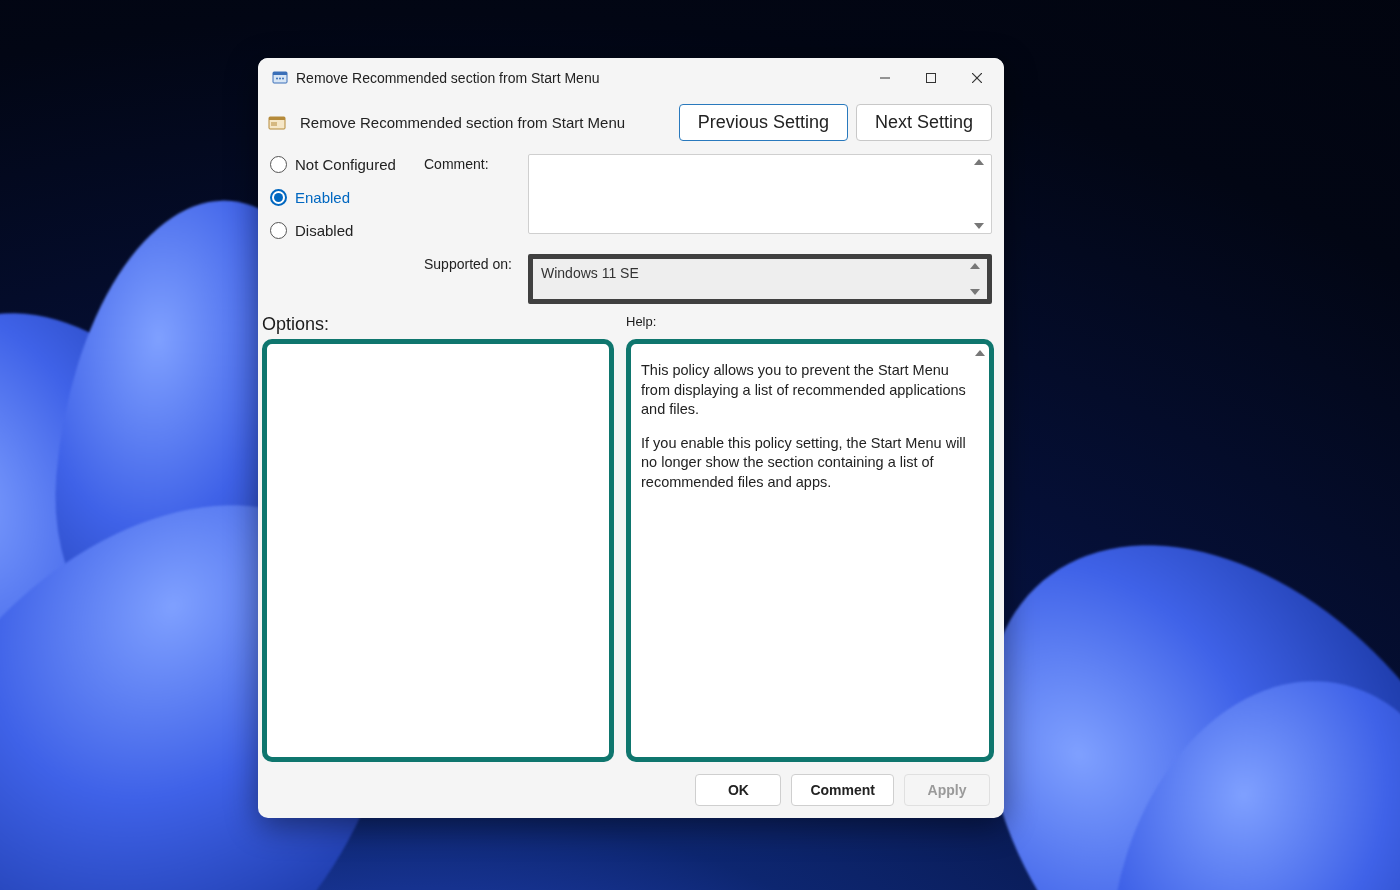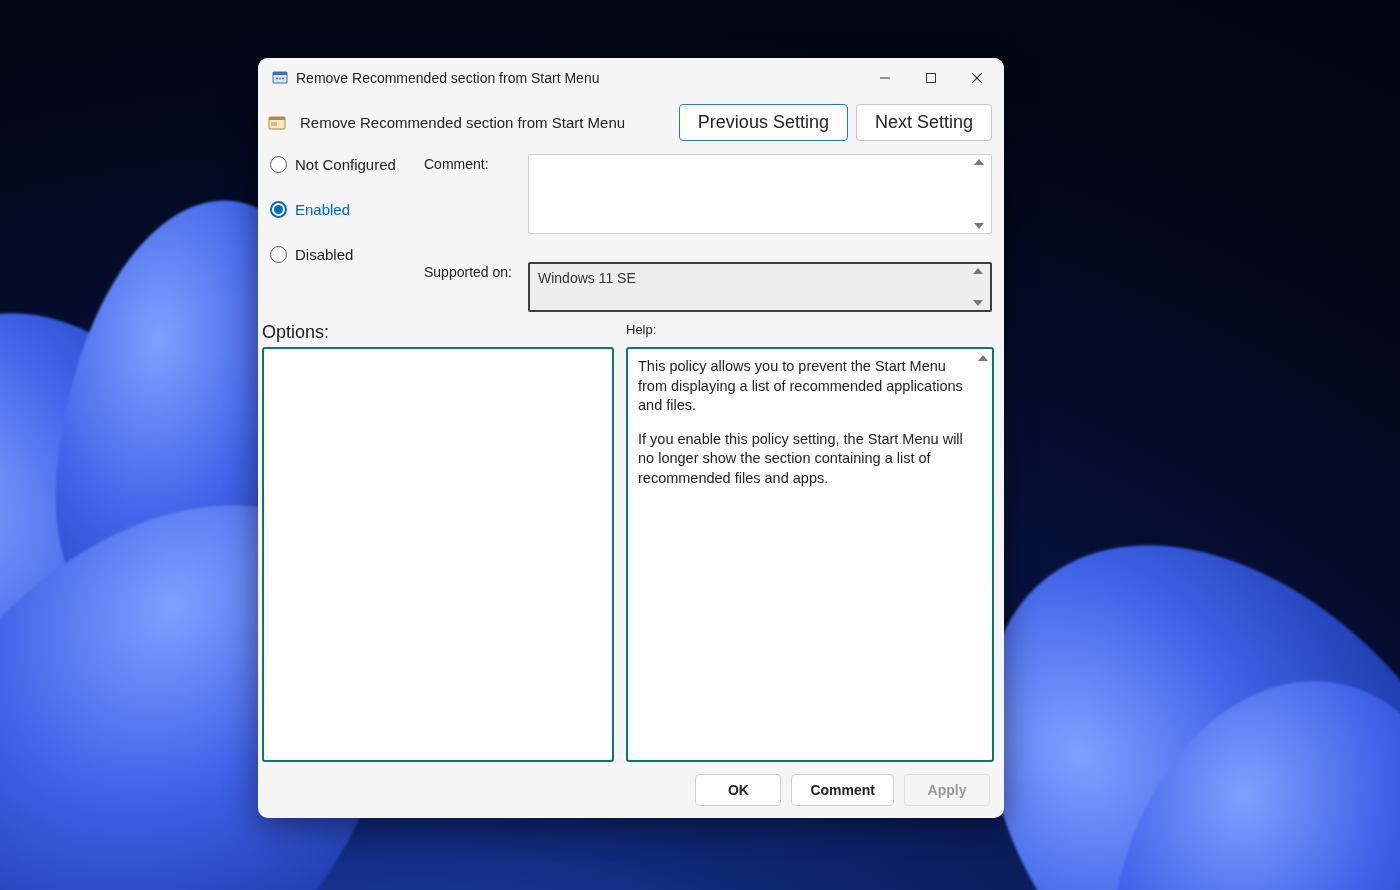--- a/index.html
+++ b/index.html
@@ -81,21 +81,21 @@
 
 .config-row {
   display: flex;
   padding: 6px 12px 4px 12px;
   gap: 16px;
 }
 .radio-col {
   width: 138px;
   display: flex;
   flex-direction: column;
-  gap: 28px;
+  gap: 16px;
   padding-top: 2px;
 }
 .radio-item {
   display: flex; align-items: center; gap: 8px;
   font-size: 15px; color: #222;
   cursor: pointer;
 }
 .radio-circle {
   width: 17px; height: 17px; border-radius: 50%;
   border: 1.5px solid #555;
@@ -103,37 +103,37 @@
   flex-shrink: 0;
   background: #fff;
 }
 .radio-item.selected .radio-circle { border-color: #0067c0; border-width: 2px; }
 .radio-dot {
   width: 9px; height: 9px; border-radius: 50%;
   background: #0067c0;
 }
 .radio-item.selected .radio-label { color: #0067c0; font-weight: 500; }
 
-.form-col { flex: 1; display: flex; flex-direction: column; gap: 28px; }
+.form-col { flex: 1; display: flex; flex-direction: column; gap: 20px; }
 .form-row { display: flex; align-items: flex-start; gap: 12px; }
 .form-label { width: 92px; text-align: left; font-size: 14px; color: #222; padding-top: 2px; }
 .textarea-box {
   flex: 1;
   background: #fff;
   border: 1px solid #cfcfcf;
   border-radius: 2px;
   min-height: 80px;
   position: relative;
   padding: 6px 20px 6px 8px;
   font-size: 14px;
 }
 .supported-box {
   flex: 1;
   background: #eeeeee;
-  border: 2px solid #404040;
+  border: 5px solid #404040;
   border-radius: 2px;
   min-height: 50px;
   position: relative;
   padding: 6px 20px 6px 8px;
   font-size: 14px;
   color: #333;
 }
 .spin-arrows {
   position: absolute; right: 3px; top: 4px; width: 14px;
   display: flex; flex-direction: column; gap: 2px;
@@ -155,23 +155,23 @@
 
 .panels {
   display: flex;
   padding: 0 10px 0 4px;
   gap: 12px;
   flex: 1;
   min-height: 0;
 }
 .panel {
   background: #fff;
-  border: 2px solid #0f766e;
-  border-radius: 3px;
-  padding: 8px 10px;
+  border: 5px solid #0f766e;
+  border-radius: 10px;
+  padding: 17px 10px;
   overflow-y: auto;
 }
 .options-panel { width: 352px; }
 .help-panel { flex: 1; 
   position: relative;
   padding-right: 18px;
 }
 .help-panel p { font-size: 14.5px; line-height: 1.35; color: #222; margin-bottom: 14px; }
 .help-scroll-tri {
   position: absolute; right: 4px; top: 6px;

